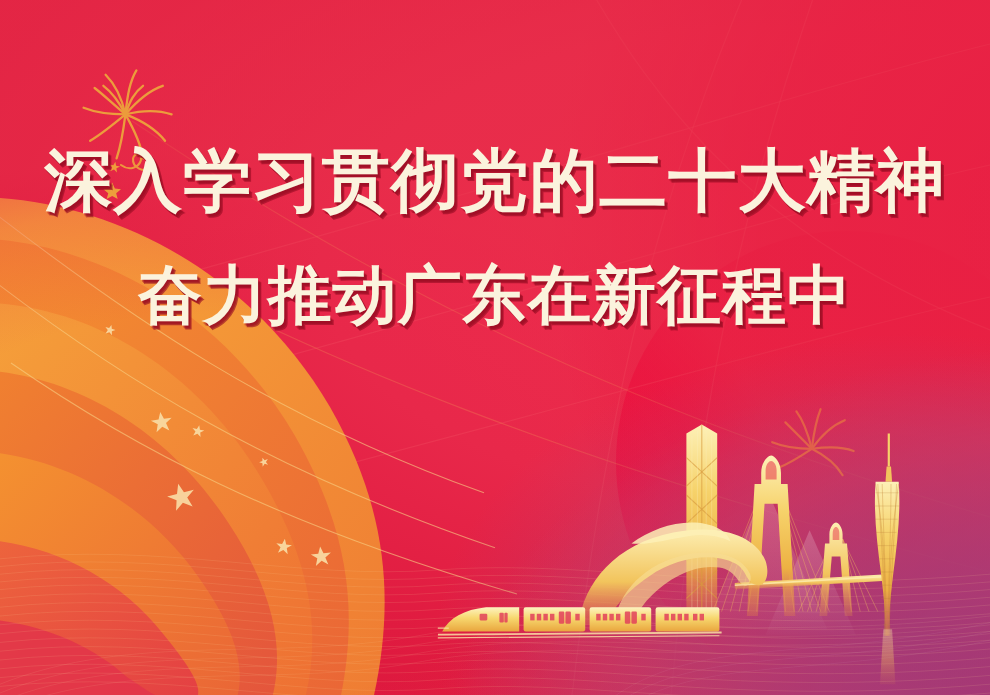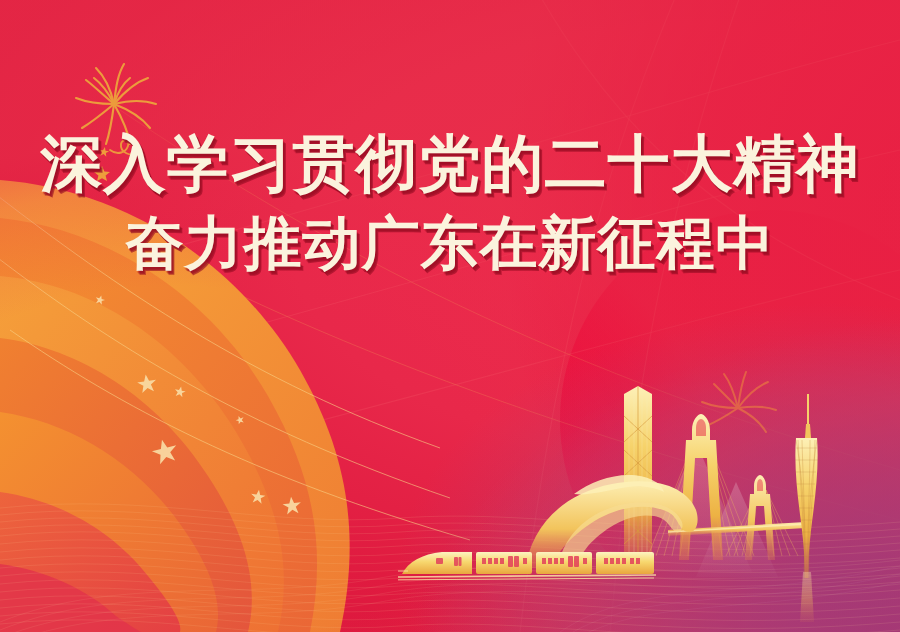--- a/index.html
+++ b/index.html
@@ -69,21 +69,21 @@
     font-weight:700;
     font-family:"DejaVu Sans","Liberation Sans",sans-serif;
     white-space:nowrap;
     text-shadow:
        3px 4px 0 rgba(150,12,34,.62),
        2px 3px 0 rgba(160,14,36,.55),
        1px 2px 0 rgba(170,16,38,.45);
     -webkit-font-smoothing:antialiased;
   }
   .hl-1{top:130px;font-size:62px;line-height:68px;letter-spacing:1px;}
-  .hl-2{top:211px;font-size:58px;line-height:64px;letter-spacing:1px;}
+  .hl-2{top:236px;font-size:58px;line-height:64px;letter-spacing:1px;}
   .hl-3{top:305px;font-size:58px;line-height:64px;letter-spacing:1px;}
   .gap{display:inline-block;width:22px;}
 </style>
 </head>
 <body>
 
 <div id="poster">
 
   <div class="layer bg-base"></div>
   <div class="bg-sun"></div>

